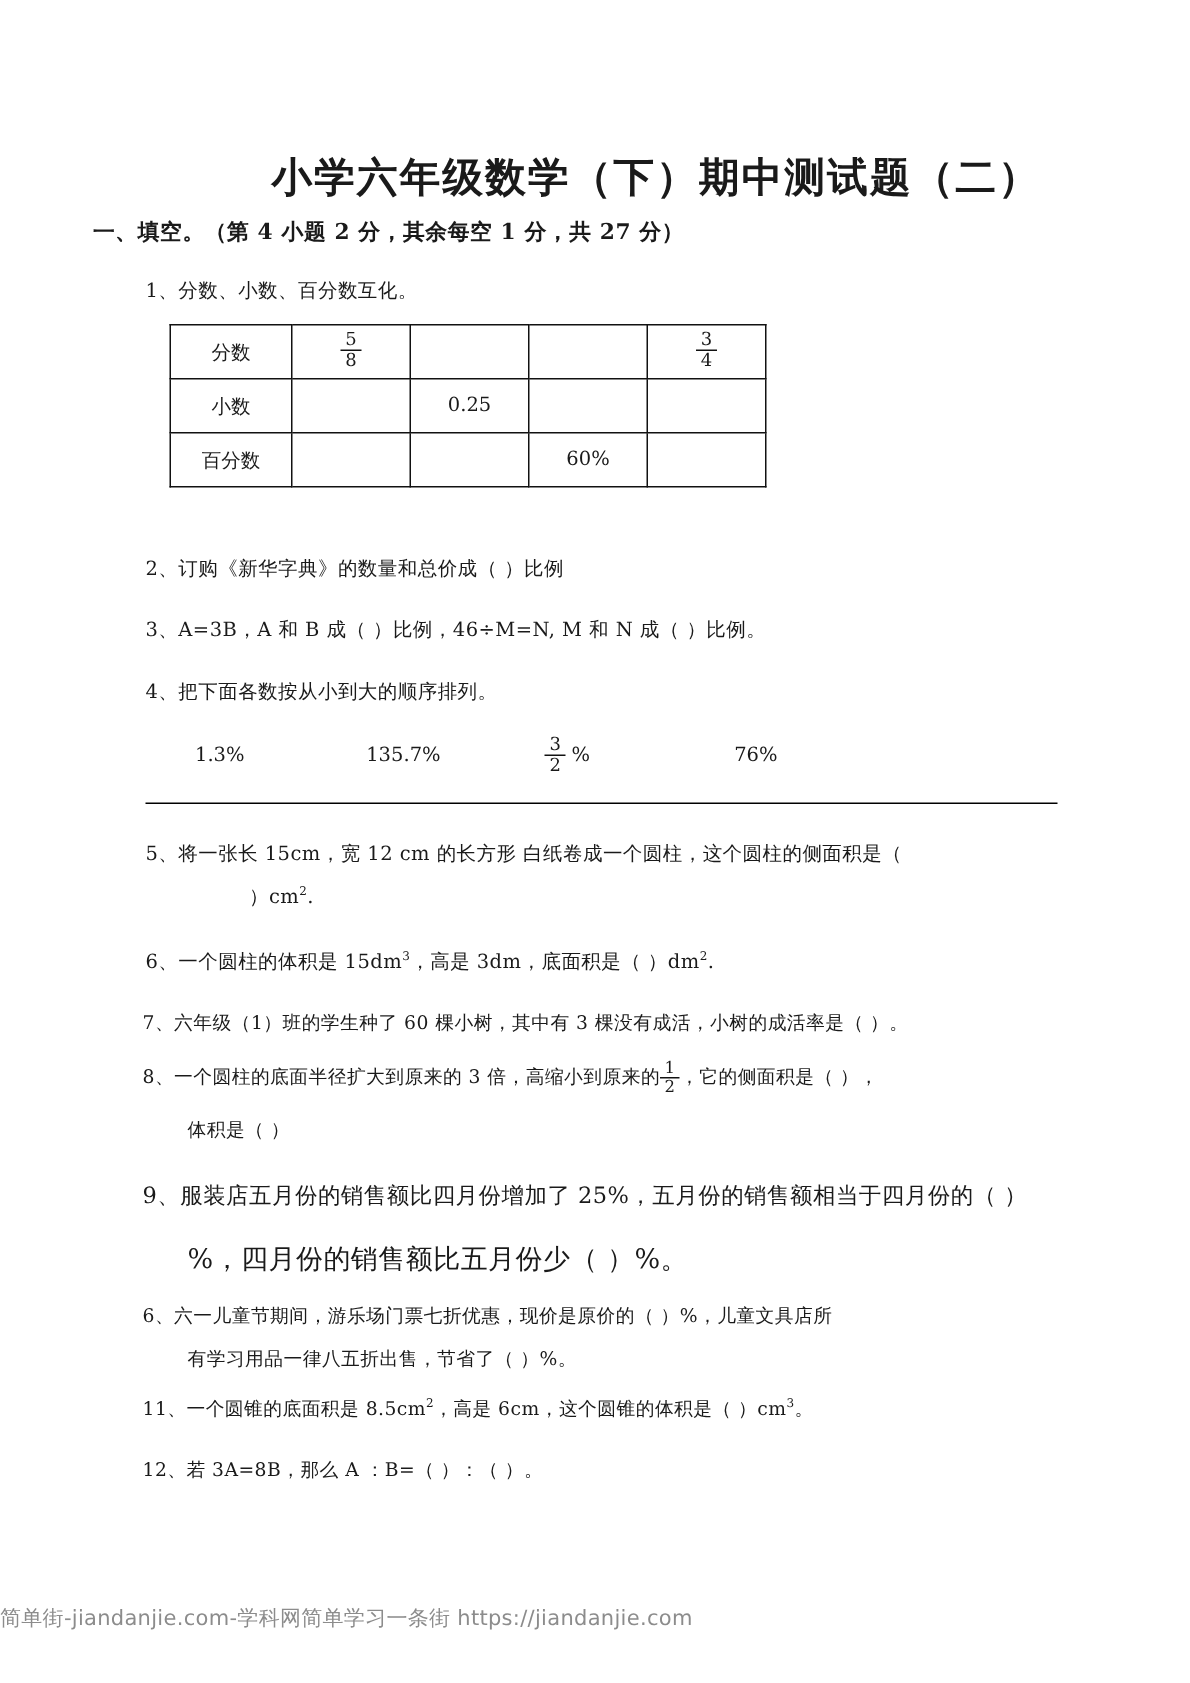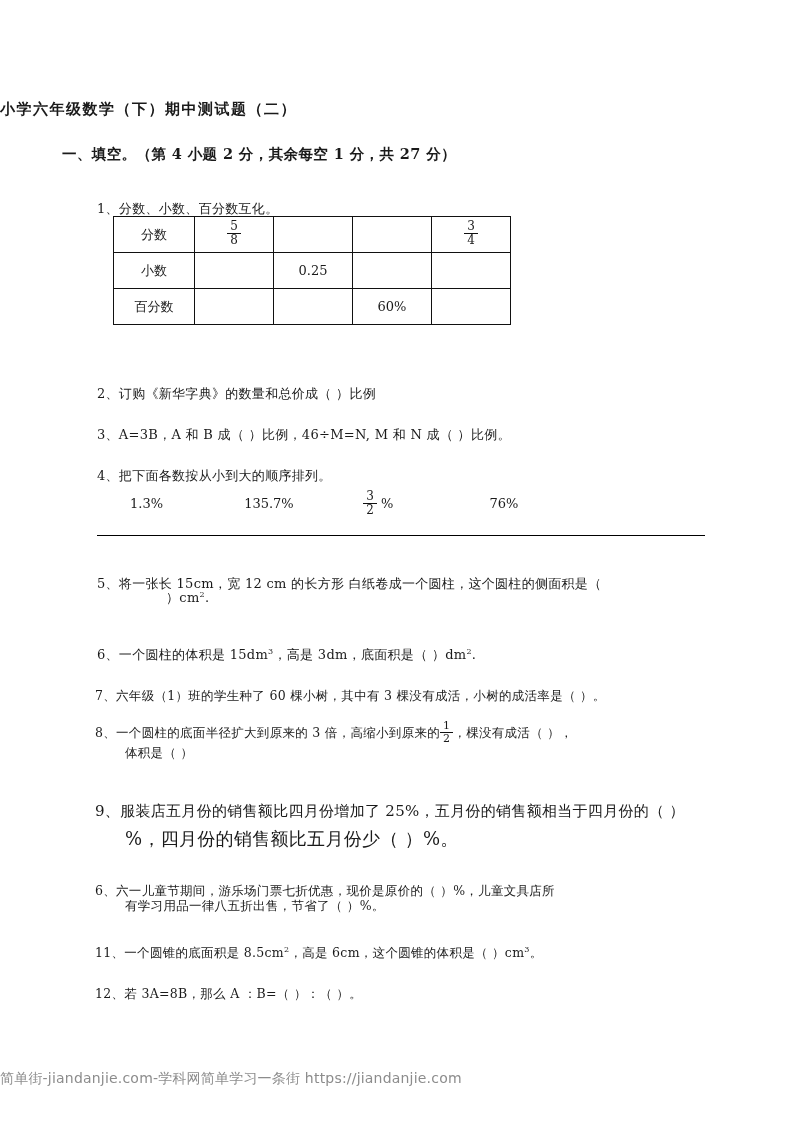--- a/index.html
+++ b/index.html
@@ -21,22 +21,22 @@
     height: 1122px;
     box-sizing: border-box;
   }
 
   
   .doc-title {
     position: absolute;
     top: 100px;
     left: 0;
     width: 694px;
-    text-align: left;
-    font-size: 15px;
+    text-align: right;
+    font-size: 27px;
     font-weight: bold;
     letter-spacing: 1.5px;
     font-family: "DejaVu Serif", "Liberation Serif", serif;
   }
 
   
   .section-heading {
     position: absolute;
     top: 145px;
     left: 62px;
@@ -45,21 +45,20 @@
     letter-spacing: 0.4px;
   }
 
   
   .qline {
     position: absolute;
     font-size: 13px;
     letter-spacing: 0.3px;
     white-space: nowrap;
     line-height: 1.4;
-    margin-top: 14px;
   }
   .q-sub {
     position: absolute;
     font-size: 13px;
     letter-spacing: 0.3px;
     white-space: nowrap;
   }
 
   
   .conv-table {
@@ -210,21 +209,21 @@
 
   <div class="answer-rule"></div>
 
   <div class="qline" style="top:561px; left:97px;">5、将一张长 15cm，宽 12 cm 的长方形  白纸卷成一个圆柱，这个圆柱的侧面积是（</div>
   <div class="q-sub" style="top:589px; left:166px;"><span>）cm</span><sup>2</sup><span>.</span></div>
 
   <div class="qline" style="top:632px; left:97px;"><span>6、一个圆柱的体积是 15dm</span><sup>3</sup><span>，高是 3dm，底面积是（             ）dm</span><sup>2</sup><span>.</span></div>
 
   <div class="qline" style="top:673px; left:95px; font-size:12.5px;">7、六年级（1）班的学生种了 60 棵小树，其中有 3 棵没有成活，小树的成活率是（                ）。</div>
 
-  <div class="qline" style="top:707px; left:95px; font-size:12.5px;"><span>8、一个圆柱的底面半径扩大到原来的 3 倍，高缩小到原来的</span><span class="frac frac-sm"><span class="num">1</span><span class="den">2</span></span><span>，棵没有成活（                ），</span></div>
+  <div class="qline" style="top:707px; left:95px; font-size:12.5px;"><span>8、一个圆柱的底面半径扩大到原来的 3 倍，高缩小到原来的</span><span class="frac frac-sm"><span class="num">1</span><span class="den">2</span></span><span>，它的侧面积是（                ），</span></div>
   <div class="q-sub" style="top:745px; left:125px; font-size:12.5px;">体积是（                ）</div>
 
   <div class="qline" style="top:787px; left:95px; font-size:15px;">9、服装店五月份的销售额比四月份增加了 25%，五月份的销售额相当于四月份的（              ）</div>
   <div class="q-sub" style="top:827px; left:125px; font-size:18px;">%，四月份的销售额比五月份少（             ）%。</div>
 
   <div class="qline" style="top:868px; left:95px; font-size:12.5px;">6、六一儿童节期间，游乐场门票七折优惠，现价是原价的（             ）%，儿童文具店所</div>
   <div class="q-sub" style="top:898px; left:125px; font-size:12.5px;">有学习用品一律八五折出售，节省了（             ）%。</div>
 
   <div class="qline" style="top:930px; left:95px; font-size:12.5px;"><span>11、一个圆锥的底面积是 8.5cm</span><sup>2</sup><span>，高是 6cm，这个圆锥的体积是（             ）cm</span><sup>3</sup><span>。</span></div>
 

